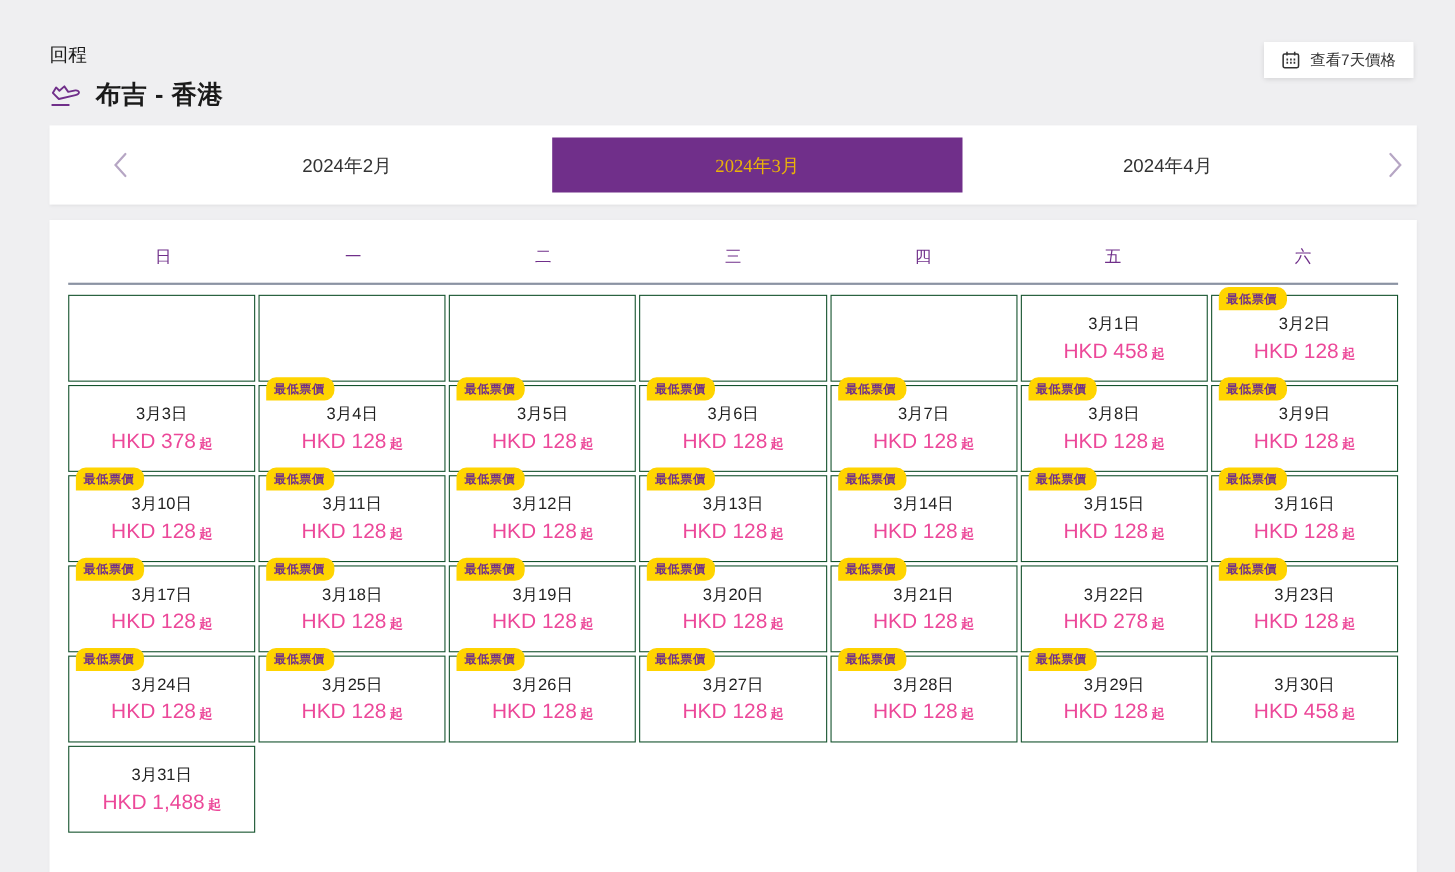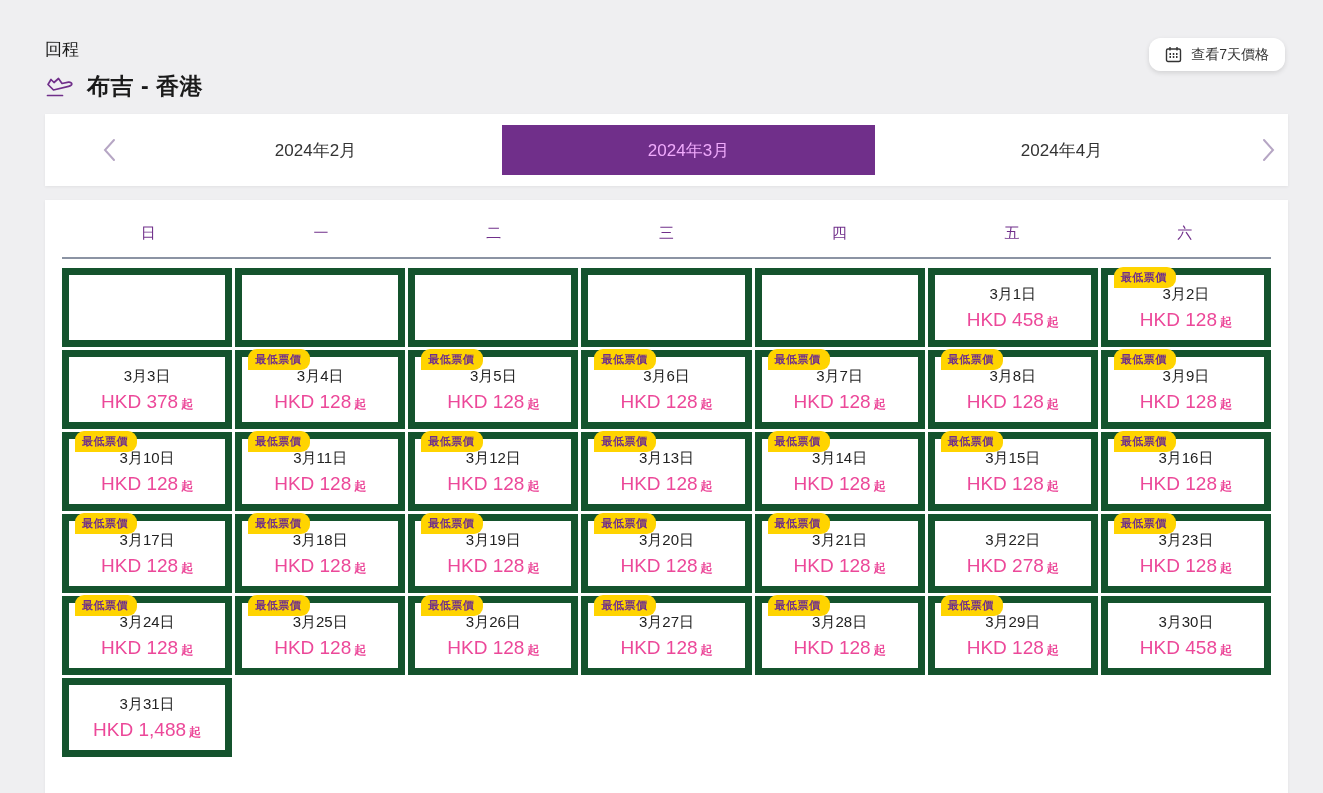--- a/index.html
+++ b/index.html
@@ -13,50 +13,50 @@
   .page { position:relative; width:1323px; height:793px; }
 
   
   .top-header { padding:38px 38px 0 45px; display:flex; justify-content:space-between; align-items:flex-start; }
   .trip-block {}
   .trip-type { font-size:17px; color:#1a1a1a; margin-bottom:10px; }
   .route-row { display:flex; align-items:center; gap:12px; }
   .plane-icon { width:30px; height:26px; color:#702f8a; flex:0 0 auto; }
   .route-title { font-size:23px; font-weight:bold; color:#1a1a1a; letter-spacing:.5px; }
 
-  .view-toggle { display:flex; margin-top:0; box-shadow:0 2px 5px rgba(0,0,0,.12); border-radius:12px; overflow:hidden;gap:32px; }
+  .view-toggle { display:flex; margin-top:0; box-shadow:0 2px 5px rgba(0,0,0,.12); border-radius:0; overflow:hidden;gap:32px; }
   .view-btn { display:flex; align-items:center; gap:9px; height:33px; padding:0 16px; font-size:14px; cursor:pointer; border:none; }
   .view-btn .cal-icon { width:17px; height:17px; }
   .view-btn.inactive { background:#ffffff; color:#333333; }
   .view-btn.active { background:#702f8a; color:#ffffff; }
 
   
   .month-bar {
     margin:12px 35px 0 45px; width:1243px; height:72px; background:#ffffff;
     display:flex; align-items:center; box-shadow:0 1px 3px rgba(0,0,0,.06);padding-left:44px;
   }
   .month-chevron { width:40px; height:100%; display:flex; align-items:center; justify-content:center; cursor:pointer; color:#b6a6c4; }
   .month-chevron svg { width:15px; height:24px; }
   .month-tab {
     flex:1; height:50px; display:flex; align-items:center; justify-content:center;
     font-size:17px; color:#333333; cursor:pointer;
   }
-  .month-tab.selected { background:#702f8a; color:#f0abfc; }
+  .month-tab.selected { background:#702f8a; color:#eab308;font-family:Liberation Serif, serif; }
 
   
   .calendar-panel {
     margin:14px 35px 0 45px; width:1243px; background:#ffffff;
     padding:16px 17px 38px 17px; box-shadow:0 1px 3px rgba(0,0,0,.06);
   }
   .weekday-row { display:grid; grid-template-columns:repeat(7,1fr); border-bottom:2px solid #8b93a3; padding-bottom:14px; padding-top:8px; }
   .weekday { text-align:center; color:#702f8a; font-size:15px; }
 
   .day-grid { display:grid; grid-template-columns:repeat(7,1fr); gap:3px; margin-top:9px; }
   .day-cell {
-    position:relative; height:79px; border:7px solid #14532d; background:#ffffff;
+    position:relative; height:79px; border:1px solid #14532d; background:#ffffff;
     display:flex; flex-direction:column; align-items:center; justify-content:center;
     cursor:pointer;
   }
   .day-cell.blank { cursor:default; }
   .day-cell.invisible-cell { border-color:transparent; cursor:default; }
   .day-date { font-size:15px; color:#222222; margin-bottom:5px; }
   .day-price { font-size:19px; font-weight:500; color:#ec4899; }
   .day-price .from-suffix { font-size:12px; font-weight:bold; margin-left:3px; }
   .fare-badge {
     position:absolute; top:-8px; left:6px;

